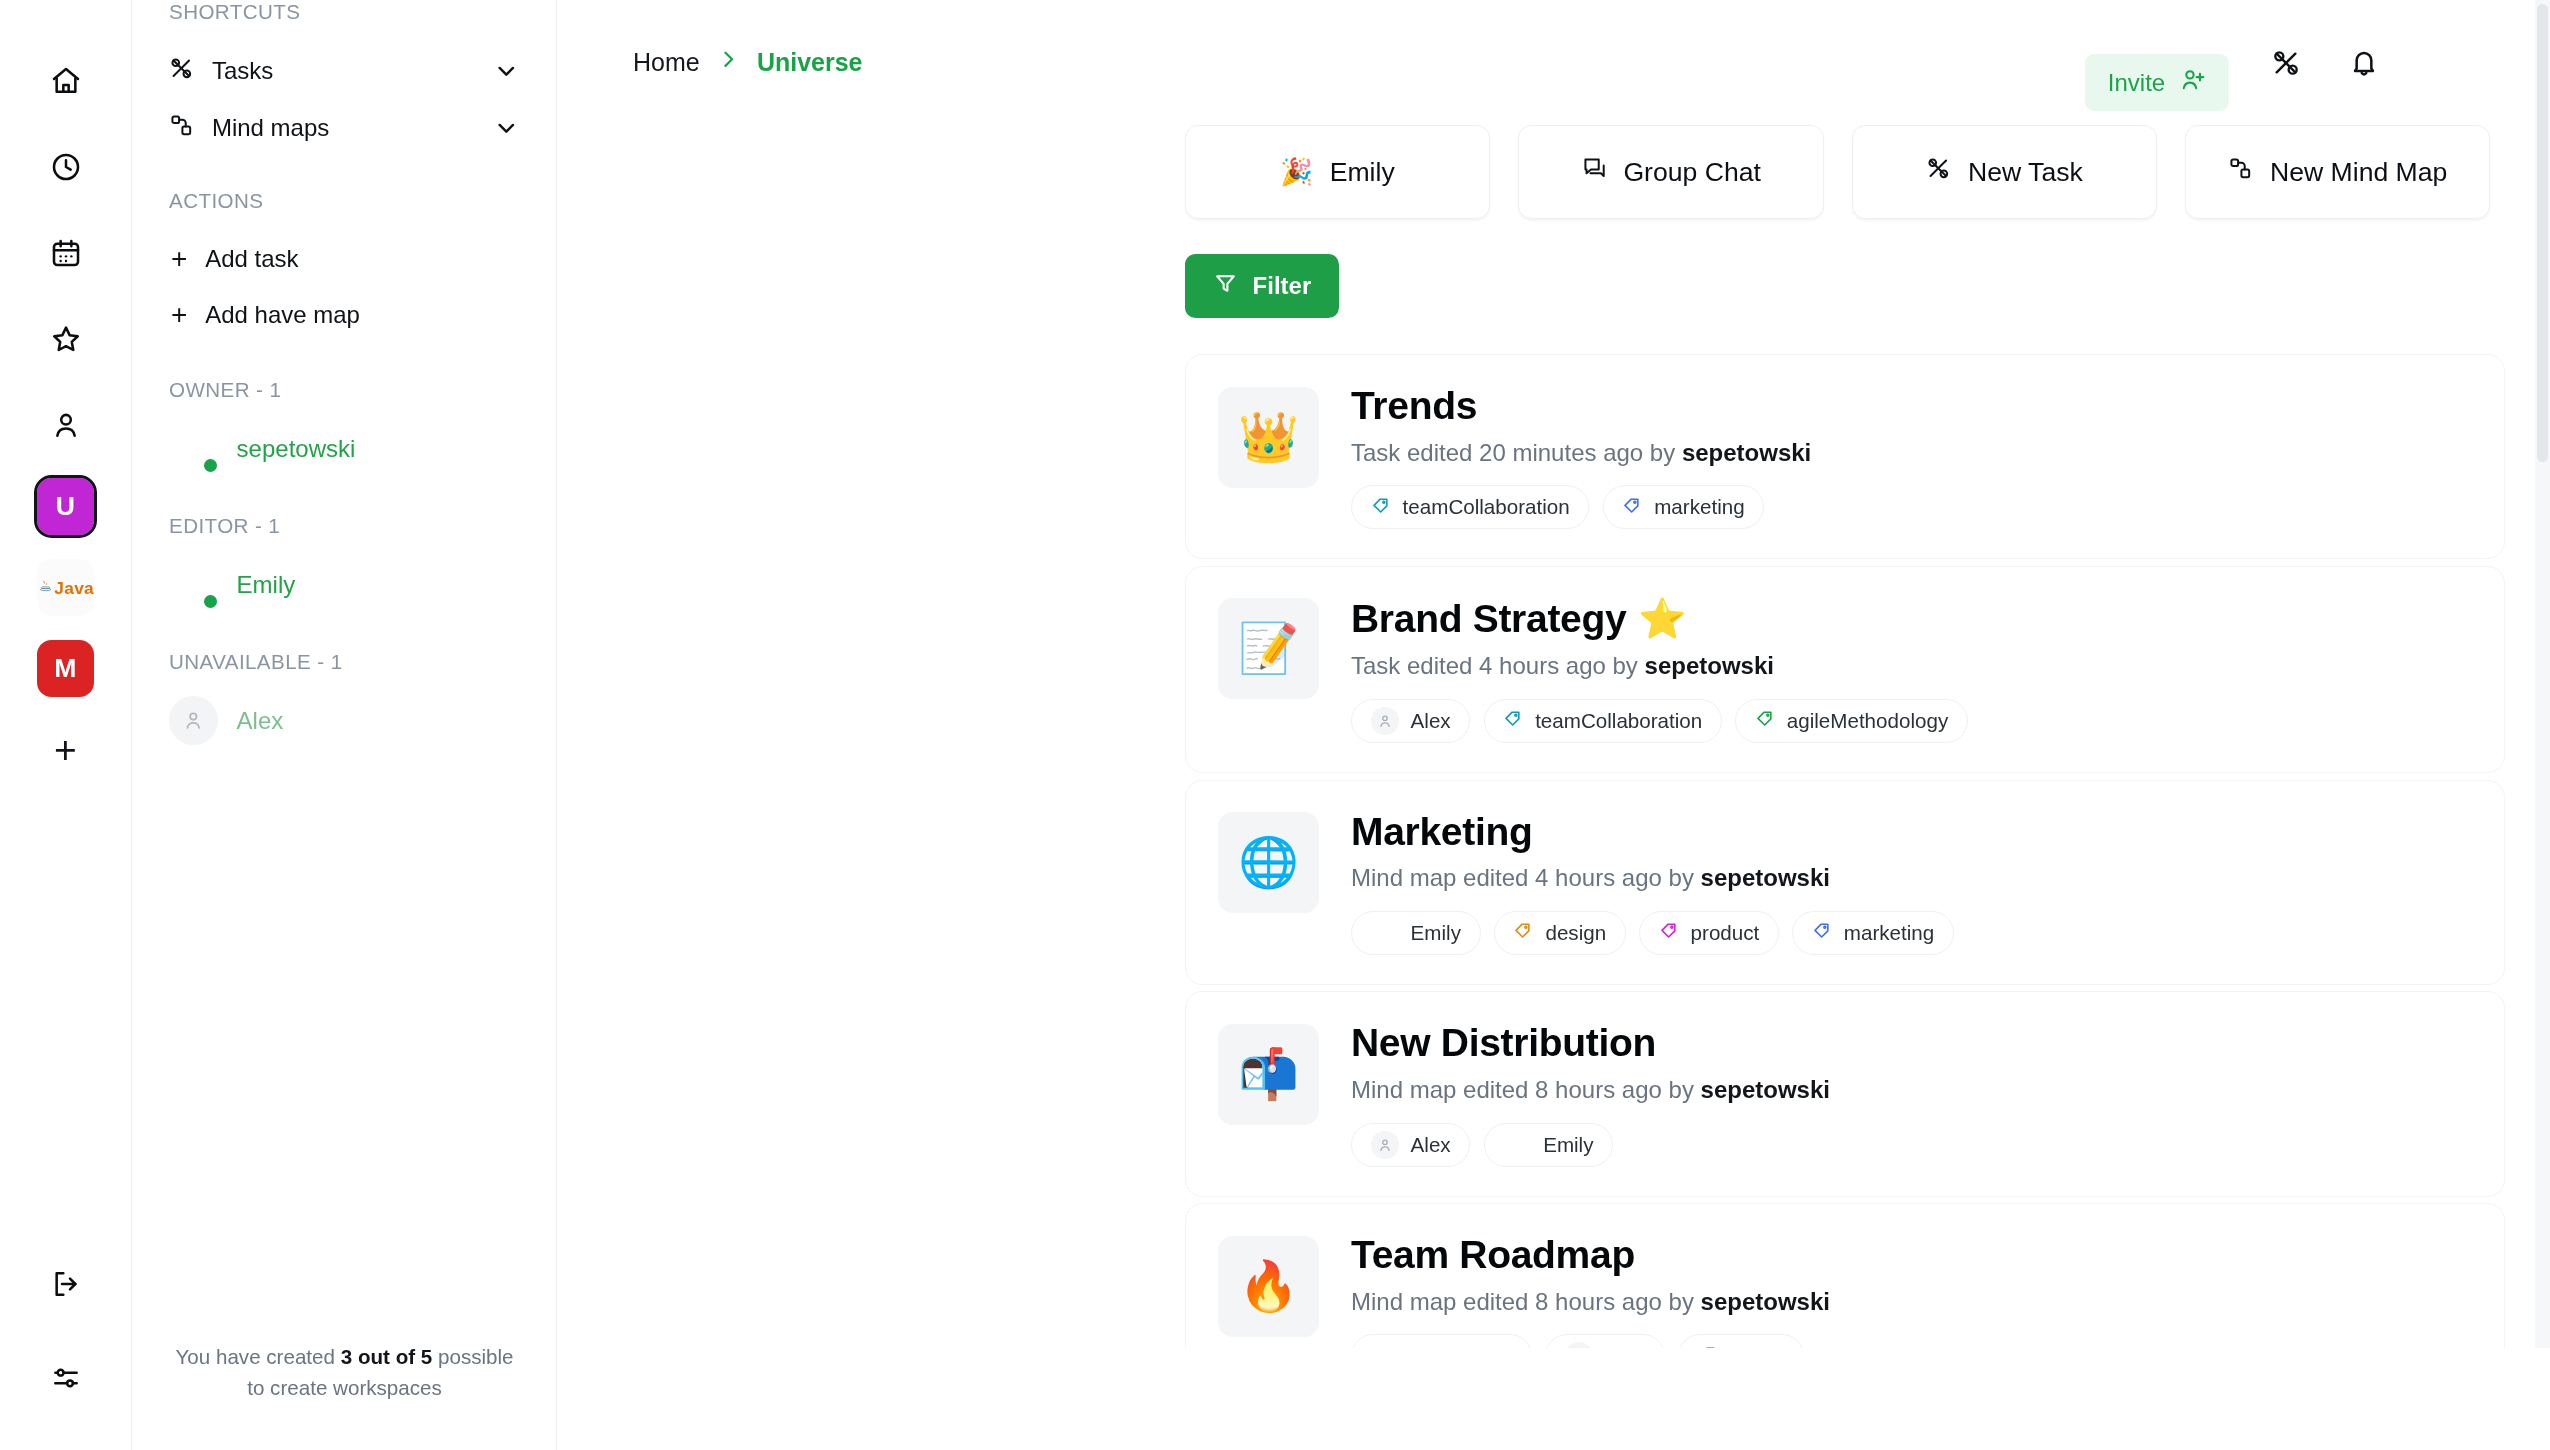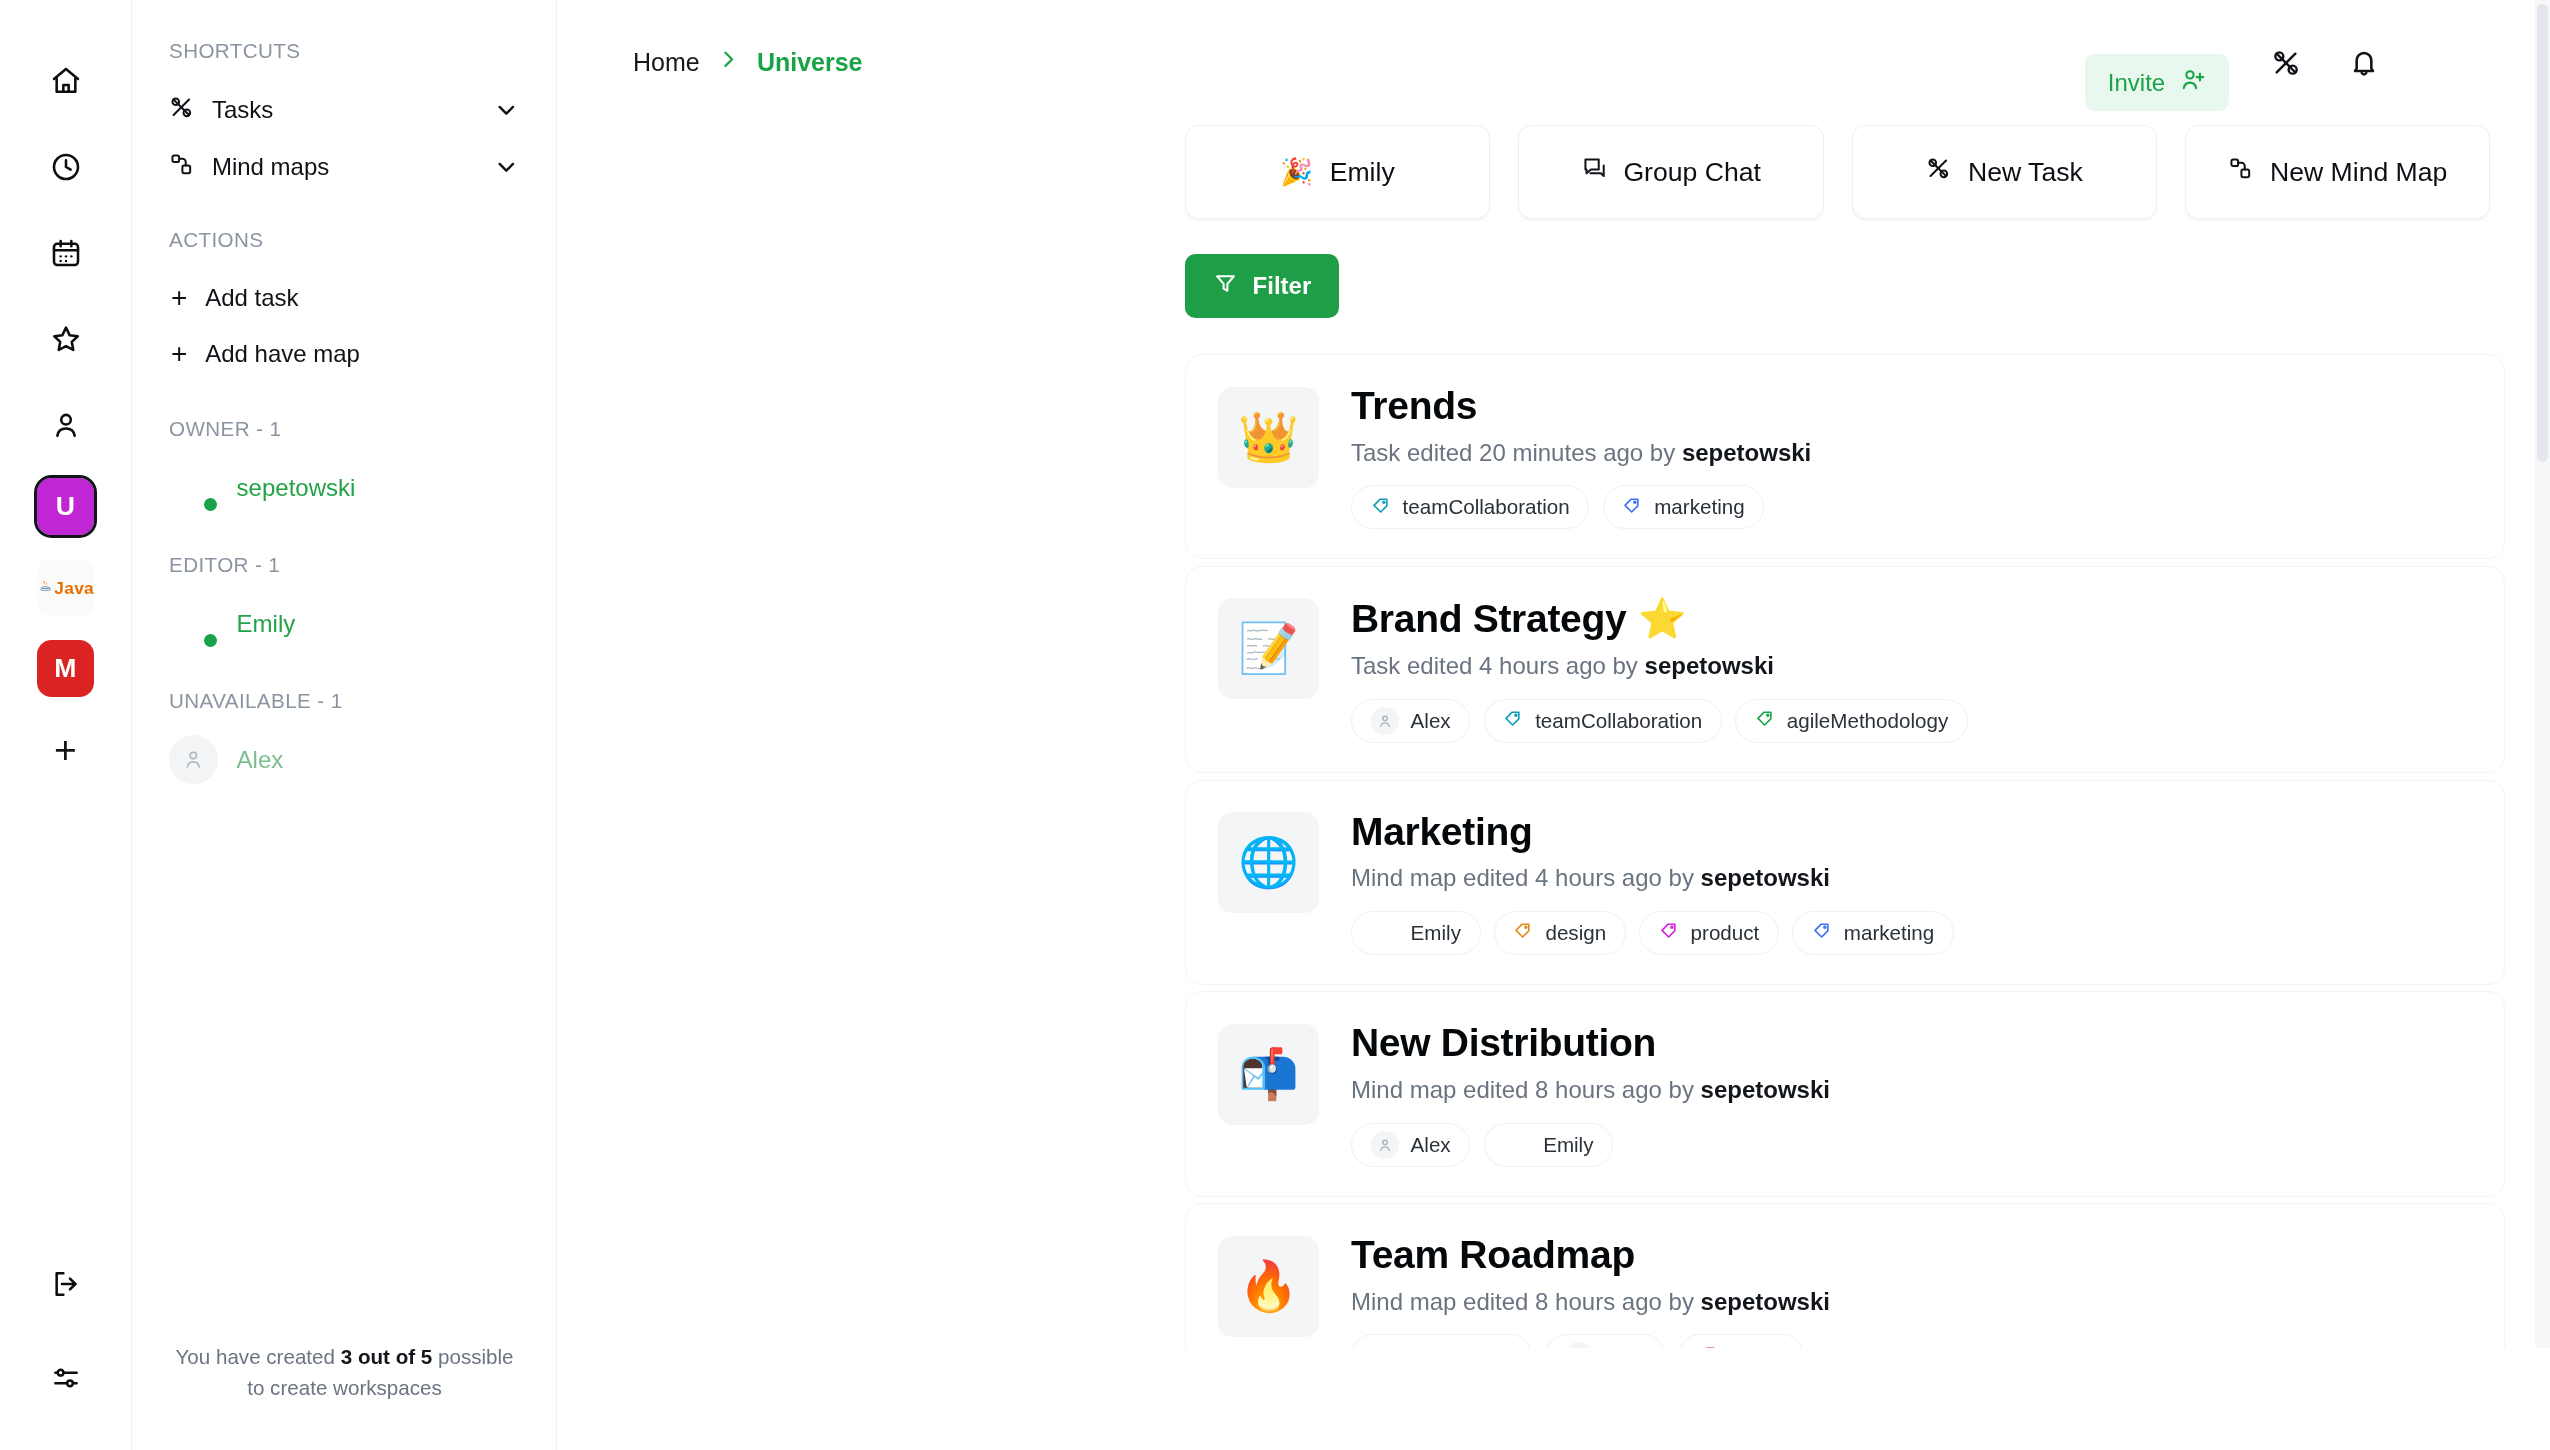--- a/index.html
+++ b/index.html
@@ -52,21 +52,20 @@
   .rail-bottom {
     position: absolute; bottom: 40px; left: 0; width: 132px;
     display: flex; flex-direction: column; align-items: center; gap: 29px;
   }
 
   
   .navpanel {
     width: 425px; flex: 0 0 425px; height: 1450px;
     border-right: 1.3px solid #eceff3;
     position: relative;
-    padding-top: 39px;
     background:#fff;
   }
   .section-title {
     font-size: 20.6px; color: #8b95a1; letter-spacing: 0.4px;
     padding-left: 37px; margin-bottom: 18.6px;
   }
   .nav-row {
     height: 57px; margin: 0 20px 0 20px;
     display: flex; align-items: center; gap: 17.3px;
     padding: 0 16px; border-radius: 9.3px;

